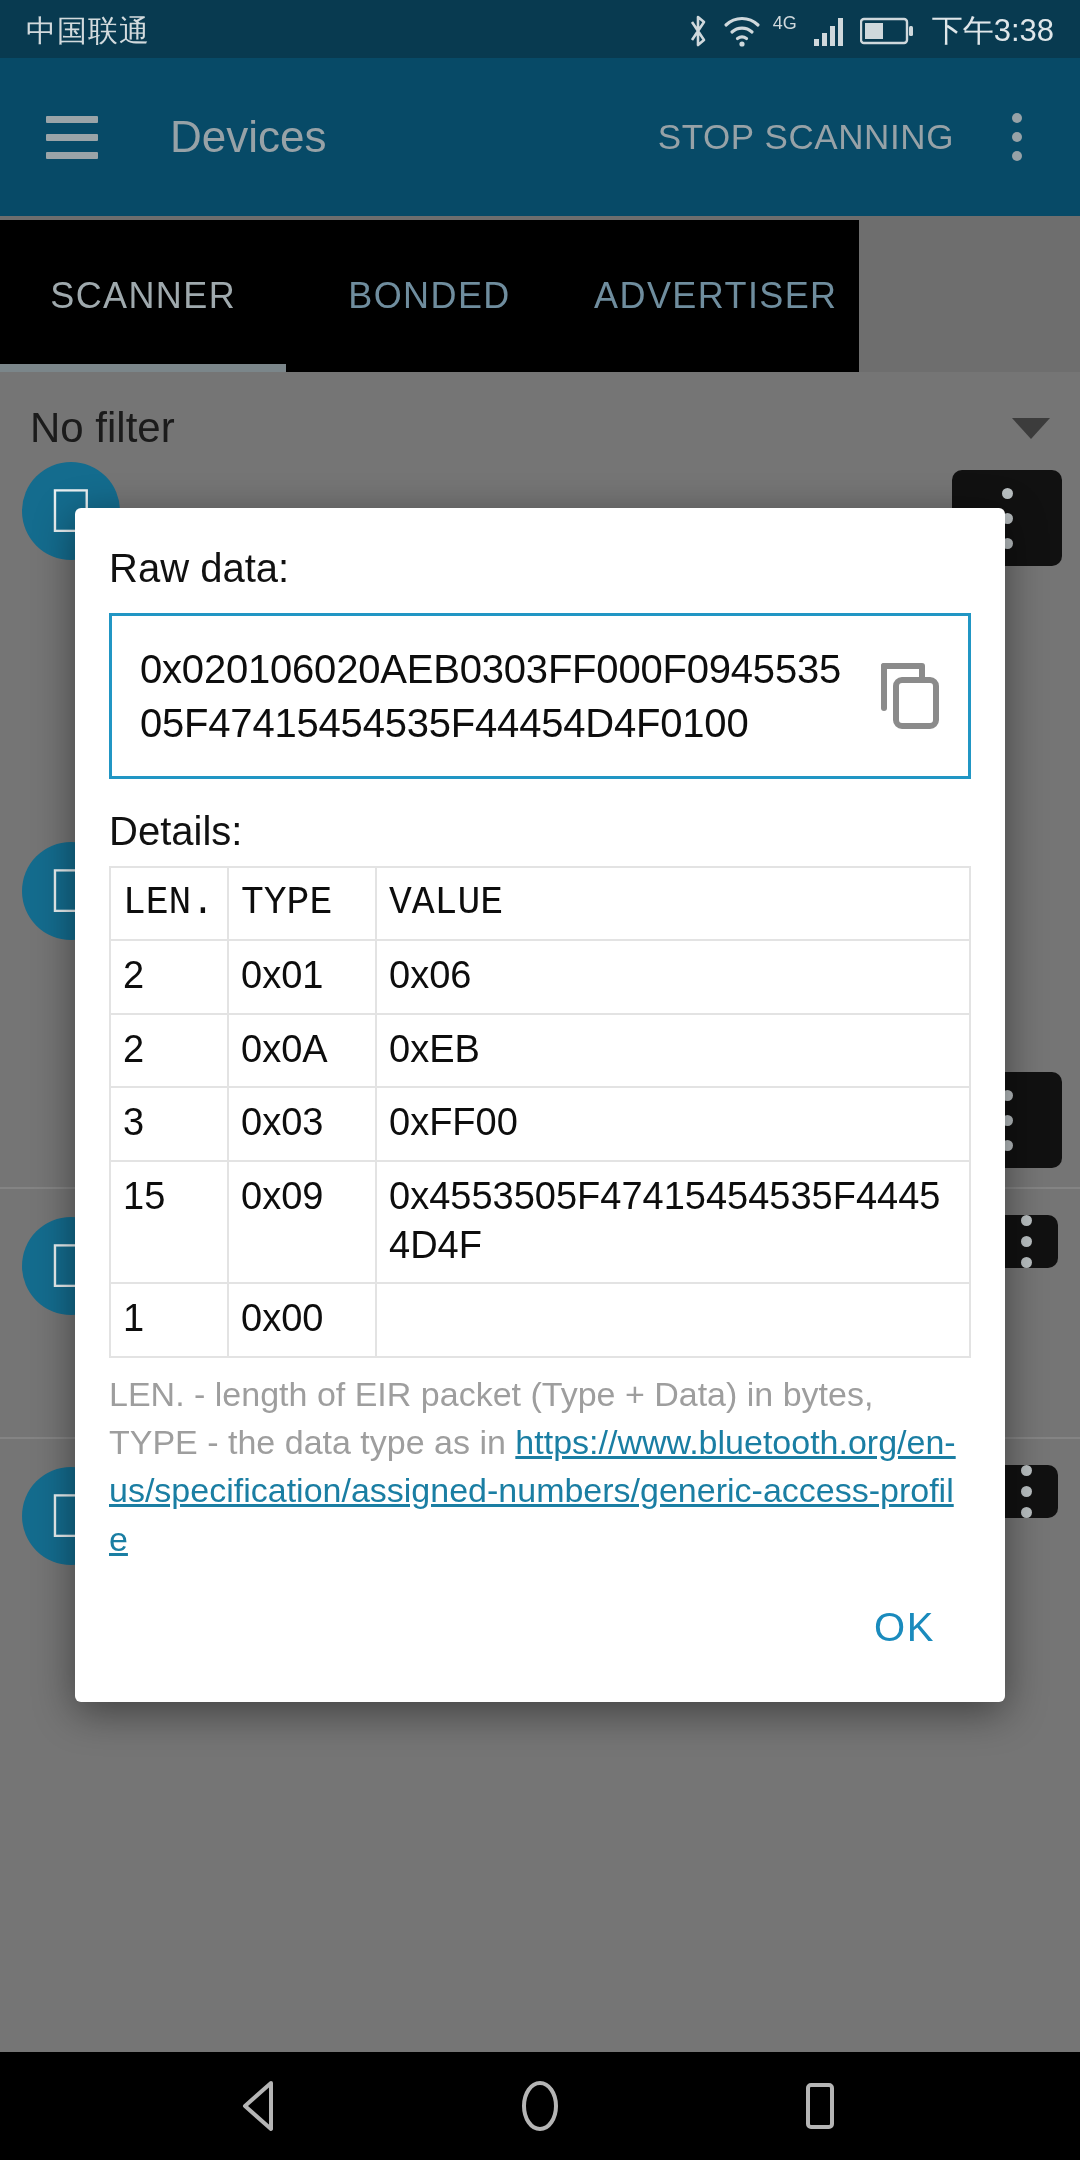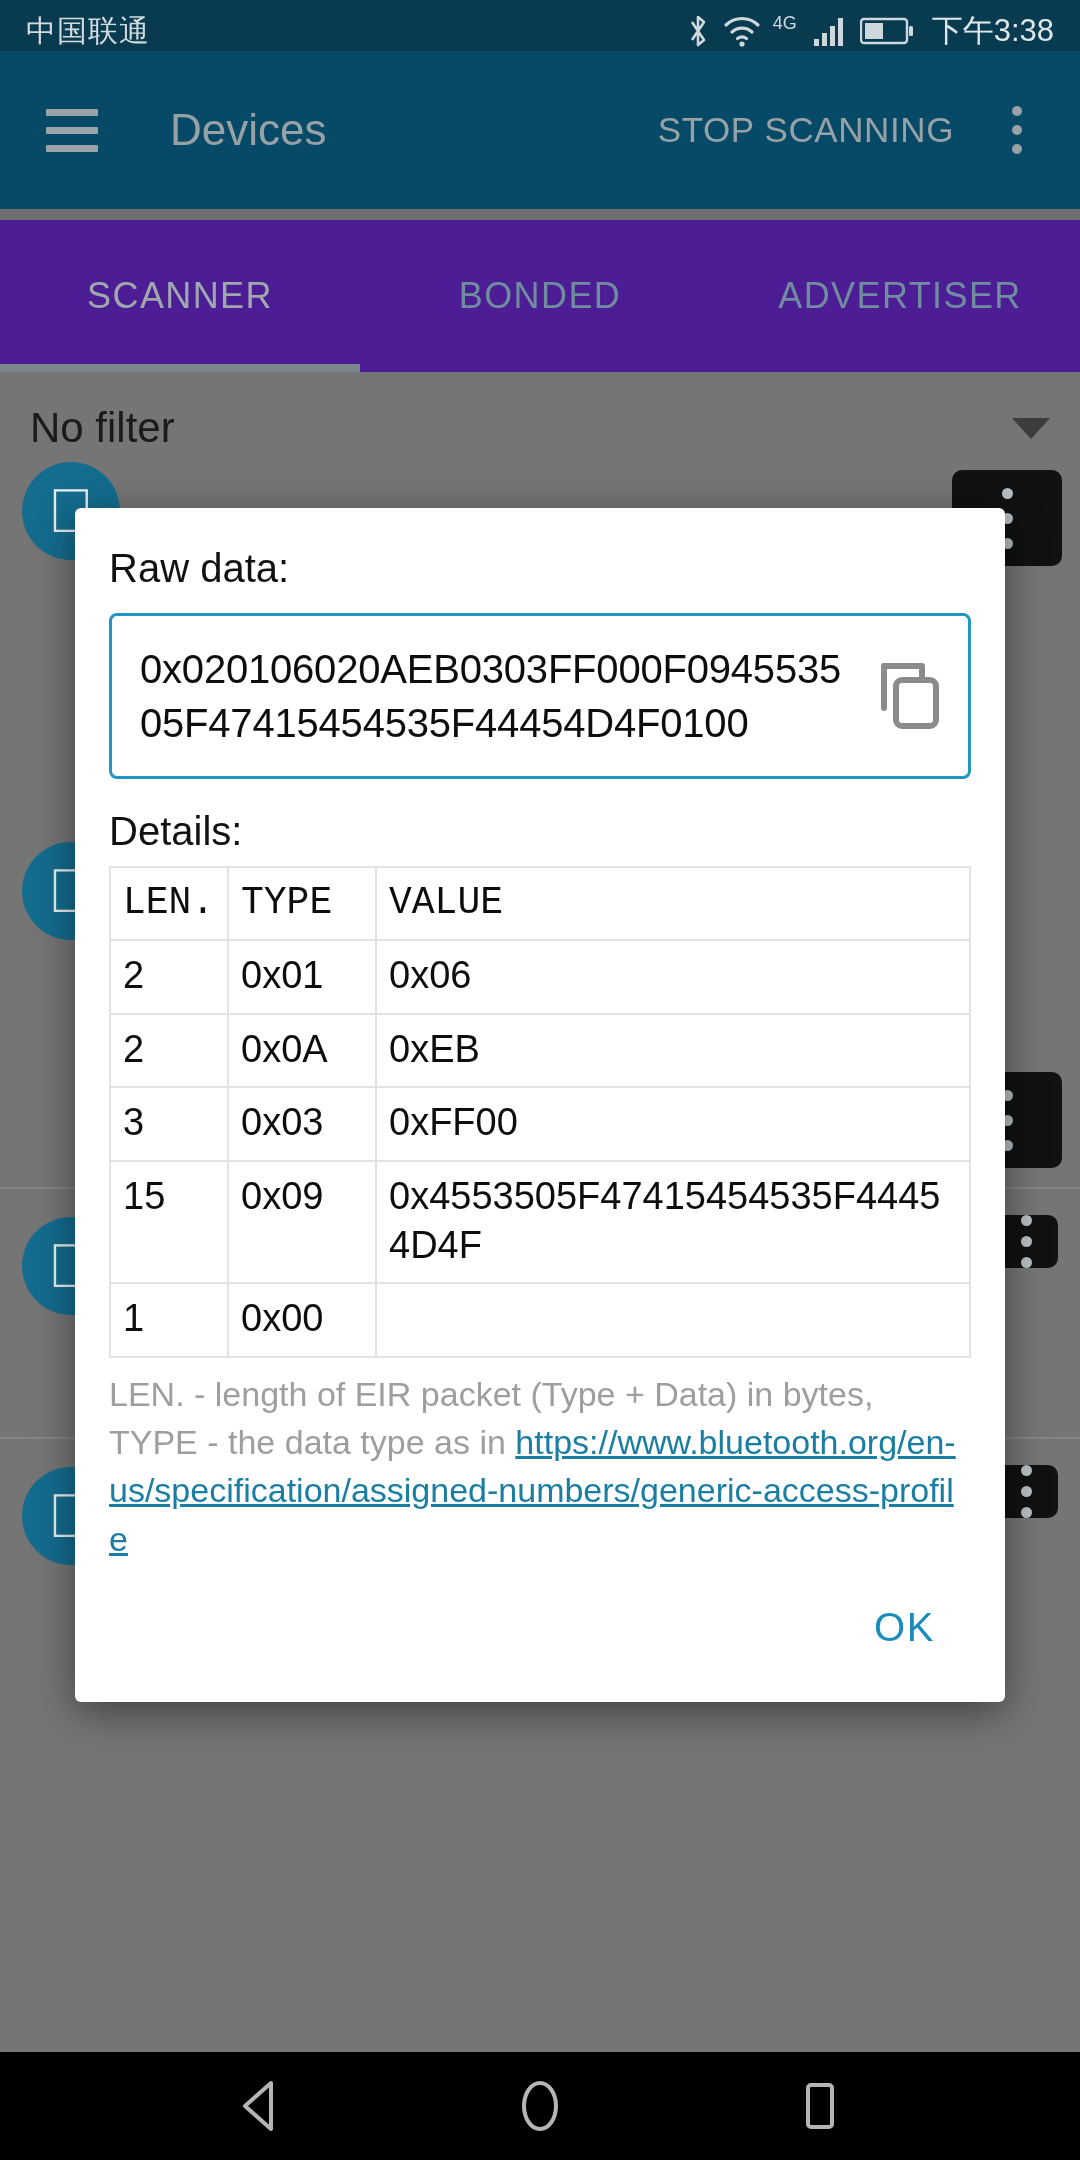--- a/index.html
+++ b/index.html
@@ -28,21 +28,21 @@
   #carrier { font-size: 30px; letter-spacing: 1px; color: #d2dadd; }
   #status-right {
     margin-left: auto;
     display: flex; align-items: center; gap: 12px;
   }
   .sicon { display: block; }
   #clock { font-size: 31px; color: #dfe6e9; margin-left: 6px; white-space: nowrap; }
 
   
   #appbar {
-    position: absolute; top: 51px; left: 0;
+    position: absolute; top: 58px; left: 0;
     width: 1080px; height: 158px;
     background: #074a67;
     display: flex; align-items: center;
   }
   #hamburger {
     width: 52px; margin-left: 46px;
     display: flex; flex-direction: column; gap: 11px;
   }
   #hamburger span { display:block; height: 7px; background: #9aa4a8; border-radius: 1px; }
   #app-title {
@@ -56,22 +56,22 @@
   }
   #overflow-top {
     width: 70px; margin-left: 28px; margin-right: 28px;
     display: flex; flex-direction: column; align-items: center; gap: 9px;
   }
   #overflow-top i { display:block; width: 10px; height: 10px; border-radius: 50%; background: #97a2a7; }
 
   
   #tabs {
     position: absolute; top: 220px; left: 0;
-    width: 1080px; height: 152px;
-    background: #4c1d95;
+    width: 859px; height: 152px;
+    background: #000000;
     display: flex;
   }
   .tab {
     flex: 1;
     display: flex; align-items: center; justify-content: center;
     font-size: 36px; letter-spacing: 1.4px;
     color: #6f8d9e;
     position: relative;
   }
   .tab.active { color: #9fa9ad; }
@@ -164,21 +164,21 @@
     left: 75px; top: 508px;
     width: 930px;
     background: #ffffff;
     border-radius: 6px;
     box-shadow: 0 10px 40px rgba(0,0,0,.45);
     padding: 38px 34px 10px 34px;
   }
   #raw-label { font-size: 40px; color: #111; margin-bottom: 22px; }
   #raw-box {
     border: 3px solid #2196c4;
-    border-radius: 8px;
+    border-radius: 0;
     display: flex; align-items: center;
     padding: 26px 18px 26px 28px;
     min-height: 140px;
   }
   #raw-value {
     font-size: 40px; color: #0d0d0d; line-height: 1.35;
     word-break: break-all; flex: 1 1 auto;
     letter-spacing: -0.2px;
   }
   #copy-icon { flex: 0 0 auto; margin-left: 16px; margin-right: 8px; }

